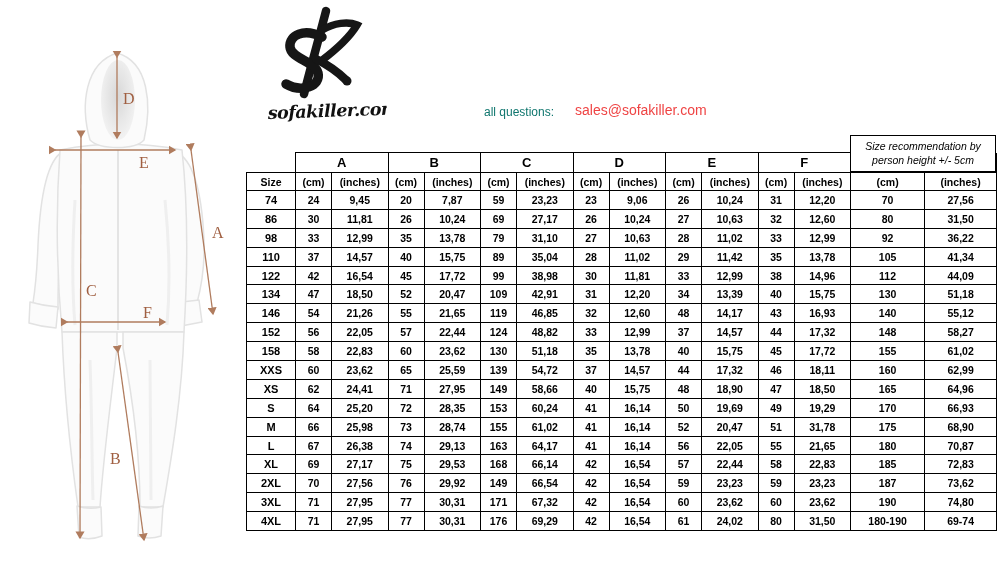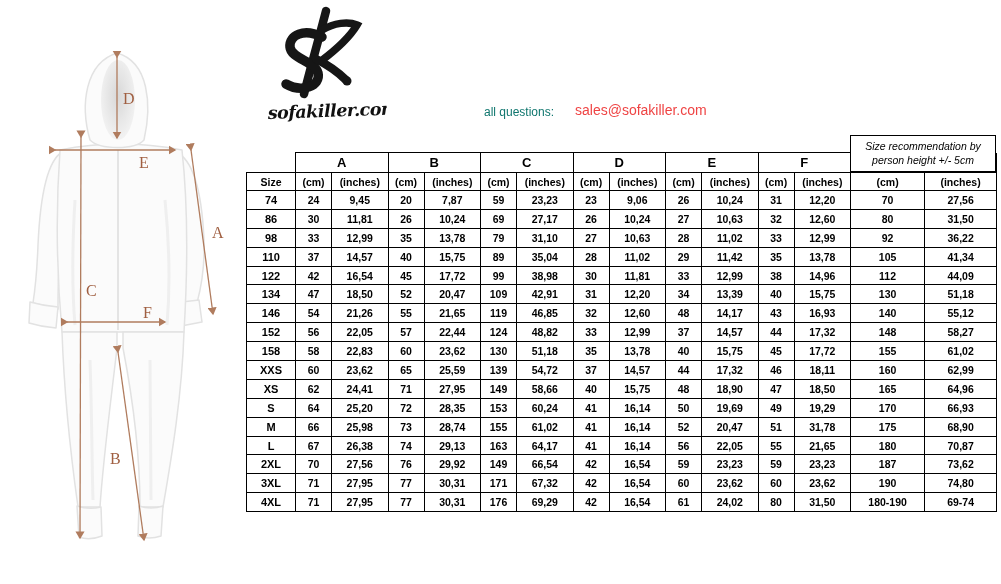--- a/index.html
+++ b/index.html
@@ -397,20 +397,37 @@
             <td>41</td>
             <td>16,14</td>
             <td>56</td>
             <td>22,05</td>
             <td>55</td>
             <td>21,65</td>
             <td>180</td>
             <td>70,87</td>
           </tr>
           <tr>
+            <th>XL</th>
+            <td>69</td>
+            <td>27,17</td>
+            <td>75</td>
+            <td>29,53</td>
+            <td>168</td>
+            <td>66,14</td>
+            <td>42</td>
+            <td>16,54</td>
+            <td>57</td>
+            <td>22,44</td>
+            <td>58</td>
+            <td>22,83</td>
+            <td>185</td>
+            <td>72,83</td>
+          </tr>
+          <tr>
             <th>2XL</th>
             <td>70</td>
             <td>27,56</td>
             <td>76</td>
             <td>29,92</td>
             <td>149</td>
             <td>66,54</td>
             <td>42</td>
             <td>16,54</td>
             <td>59</td>

